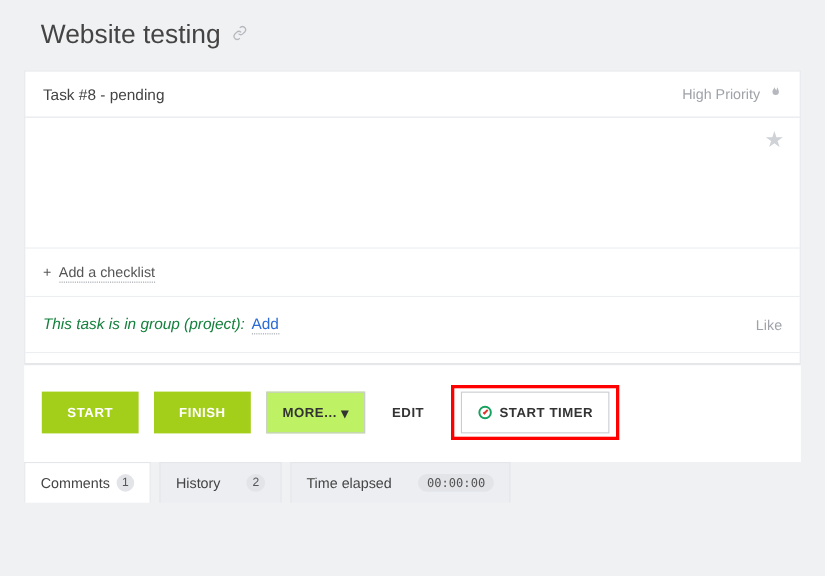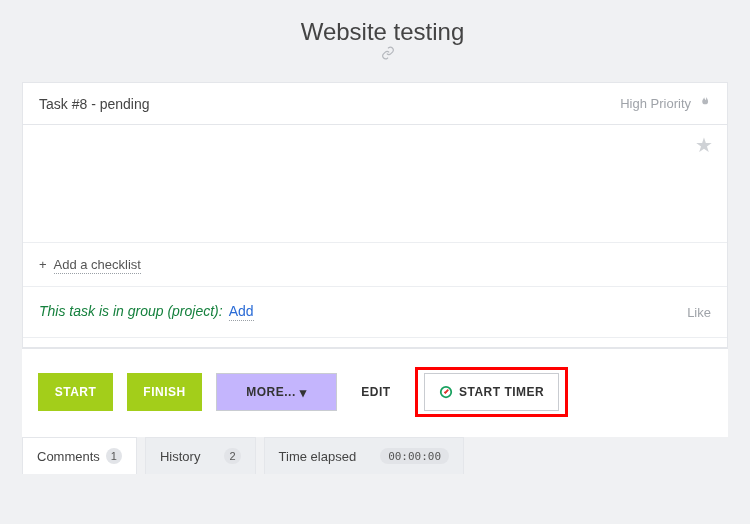--- a/index.html
+++ b/index.html
@@ -1,39 +1,39 @@
 <!DOCTYPE html>
 <html><head>
   <meta charset="utf-8">
   <style>
     * { box-sizing: border-box; margin: 0; padding: 0; font-family: Arial, Helvetica, sans-serif; }
     body { width: 750px; height: 524px; background: #f0f1f3; overflow: hidden; }
-    .page-header { padding: 18px 22px 18px 37px; display: flex; align-items: center; flex-direction: column; }
+    .page-header { padding: 18px 22px 18px 37px; display: flex; align-items: center; }
     .page-title { font-size: 24px; font-weight: 400; color: #444; }
     .link-icon { margin-left: 10px; color: #b5b8bd; }
     .card { background: #fff; margin: 0 22px; border: 1px solid #e4e6ea; }
     .task-row { display: flex; justify-content: space-between; align-items: center; padding: 12px 16px; border-bottom: 1px solid #e4e6ea; }
     .task-title { font-size: 14px; color: #444; }
     .priority { display: flex; align-items: center; gap: 6px; font-size: 13px; color: #9fa3a9; }
     .star-row { padding: 8px 14px 0; text-align: right; }
     .star-icon { font-size: 20px; color: #cfd2d6; }
     .desc-area { min-height: 85px; }
     .checklist-row { border-top: 1px solid #eceef1; padding: 14px 16px; font-size: 13px; color: #555; }
     .checklist-row .plus { margin-right: 4px; }
     .dotted { border-bottom: 1px dotted #9aa0a6; padding-bottom: 1px; cursor: pointer; }
     .group-row { border-top: 1px solid #eceef1; padding: 16px; font-size: 14px; color: #333; display:flex; justify-content: space-between; align-items:center;}
     .group-left { display:flex; align-items:baseline; gap:6px;}
     .group-text { color:#15803d;font-style:italic; }
     .add-link { color: #2a6bd6; }
     .like-link { font-size: 13px; color: #9fa3a9; }
     .actions-sep { border-top: 1px solid #eceef1; height:10px; }
     .actions-bar { padding: 18px 16px 20px; display: flex; align-items: center; gap: 14px; background:#fff; border-top:1px solid #e4e6ea; margin:0 22px; }
     .btn { height: 38px; display: inline-flex; align-items: center; justify-content: center; font-size: 12px; font-weight: bold; letter-spacing: 0.5px; text-transform: uppercase; cursor: pointer; }
-    .btn-green { background: #a3ce1a; color: #fff; border: none; width: 75px; }
-    .btn-more { background: #c4b5fd; border: 1px solid #c9ccd1; color: #333; width: 121px; gap:4px; }
+    .btn-green { background: #a3ce1a; color: #fff; border: none; width: 88px; }
+    .btn-more { background: #bef264; border: 1px solid #c9ccd1; color: #333; width: 90px; gap:4px; }
     .btn-more .chev { font-size: 13px; }
     .btn-text { background: transparent; border: none; color: #333; width: 50px; }
     .timer-wrap { border: 3px solid #ff0000; padding: 3px 6px; display:inline-flex; }
     .btn-timer { background: #fff; border: 1px solid #c9ccd1; color: #333; padding: 16px 14px; gap:6px; }
     .timer-icon svg { display:block; }
     .tabs { display: flex; gap: 8px; padding: 0 22px; }
     .tab { background: #fff; border: 1px solid #e4e6ea; border-bottom: none; padding: 10px 14px; font-size: 13px; color: #444; display:flex; align-items:center; gap:6px; cursor:pointer;}
     .tab.inactive { background: #eceef1; gap: 24px; }
     .pill { background: #e2e4e8; border-radius: 9px; font-size: 11px; color: #555; min-width: 16px; height:16px; padding:0 5px; display:inline-flex; align-items:center; justify-content:center; }
     .pill-long { border-radius: 9px; padding: 0 8px; font-family: monospace; }

